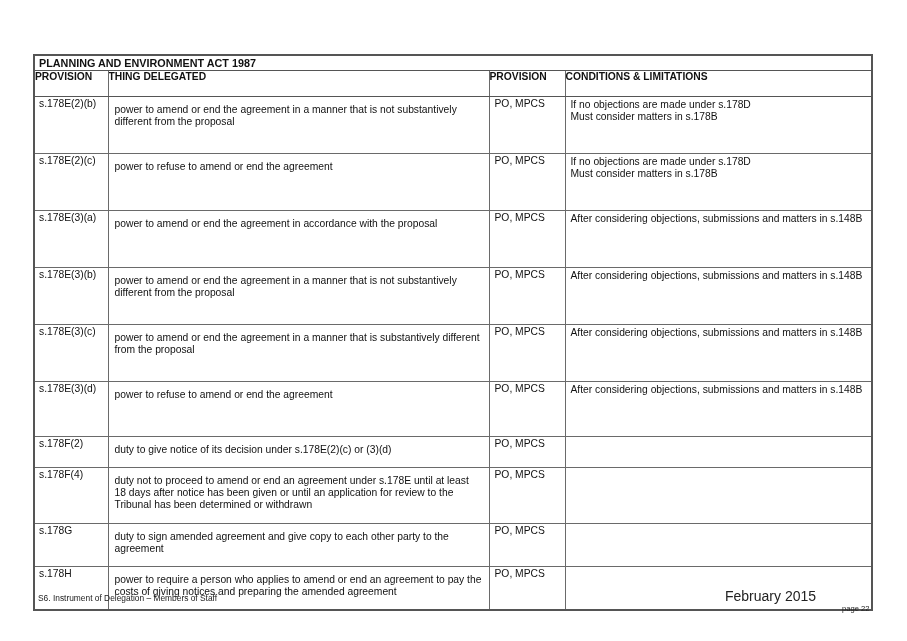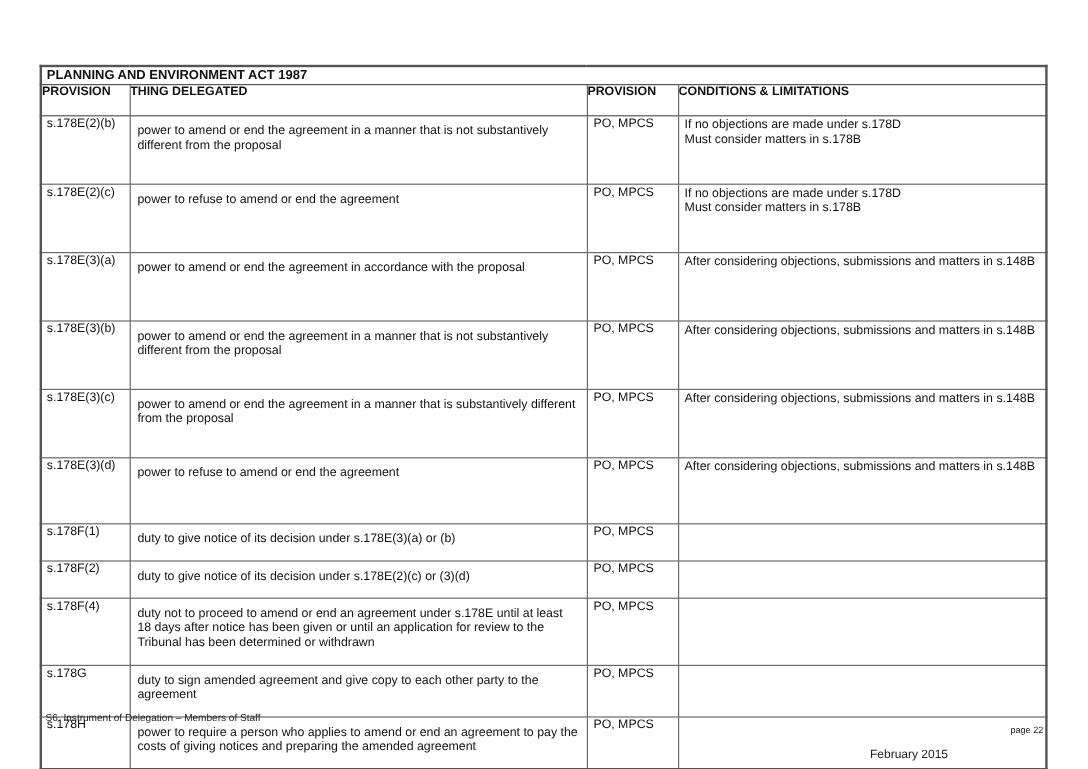--- a/index.html
+++ b/index.html
@@ -73,22 +73,22 @@
     .footer-left {
       position: absolute;
       left: 38px;
       top: 593px;
       font-size: 8.4px;
       color: #222;
     }
     .footer-date {
       position: absolute;
       left: 725px;
-      top: 624px;
-      font-size: 10px;
+      top: 588px;
+      font-size: 14px;
       color: #222;
     }
     .footer-page {
       position: absolute;
       left: 842px;
       top: 604px;
       font-size: 7.6px;
       color: #222;
     }
     .line { display: block; }
@@ -151,26 +151,20 @@
       <td class="del">PO, MPCS</td>
       <td class="cond">After considering objections, submissions and matters in s.148B</td>
     </tr>
     <tr class="r-mid">
       <td class="prov">s.178E(3)(d)</td>
       <td class="thing">power to refuse to amend or end the agreement</td>
       <td class="del">PO, MPCS</td>
       <td class="cond">After considering objections, submissions and matters in s.148B</td>
     </tr>
     <tr class="r-short">
-      <td class="prov">s.178F(1)</td>
-      <td class="thing">duty to give notice of its decision under s.178E(3)(a) or (b)</td>
-      <td class="del">PO, MPCS</td>
-      <td class="cond"></td>
-    </tr>
-    <tr class="r-short">
       <td class="prov">s.178F(2)</td>
       <td class="thing">duty to give notice of its decision under s.178E(2)(c) or (3)(d)</td>
       <td class="del">PO, MPCS</td>
       <td class="cond"></td>
     </tr>
     <tr class="r-3line">
       <td class="prov">s.178F(4)</td>
       <td class="thing">duty not to proceed to amend or end an agreement under s.178E until at least 18 days after notice has been given or until an application for review to the Tribunal has been determined or withdrawn</td>
       <td class="del">PO, MPCS</td>
       <td class="cond"></td>

